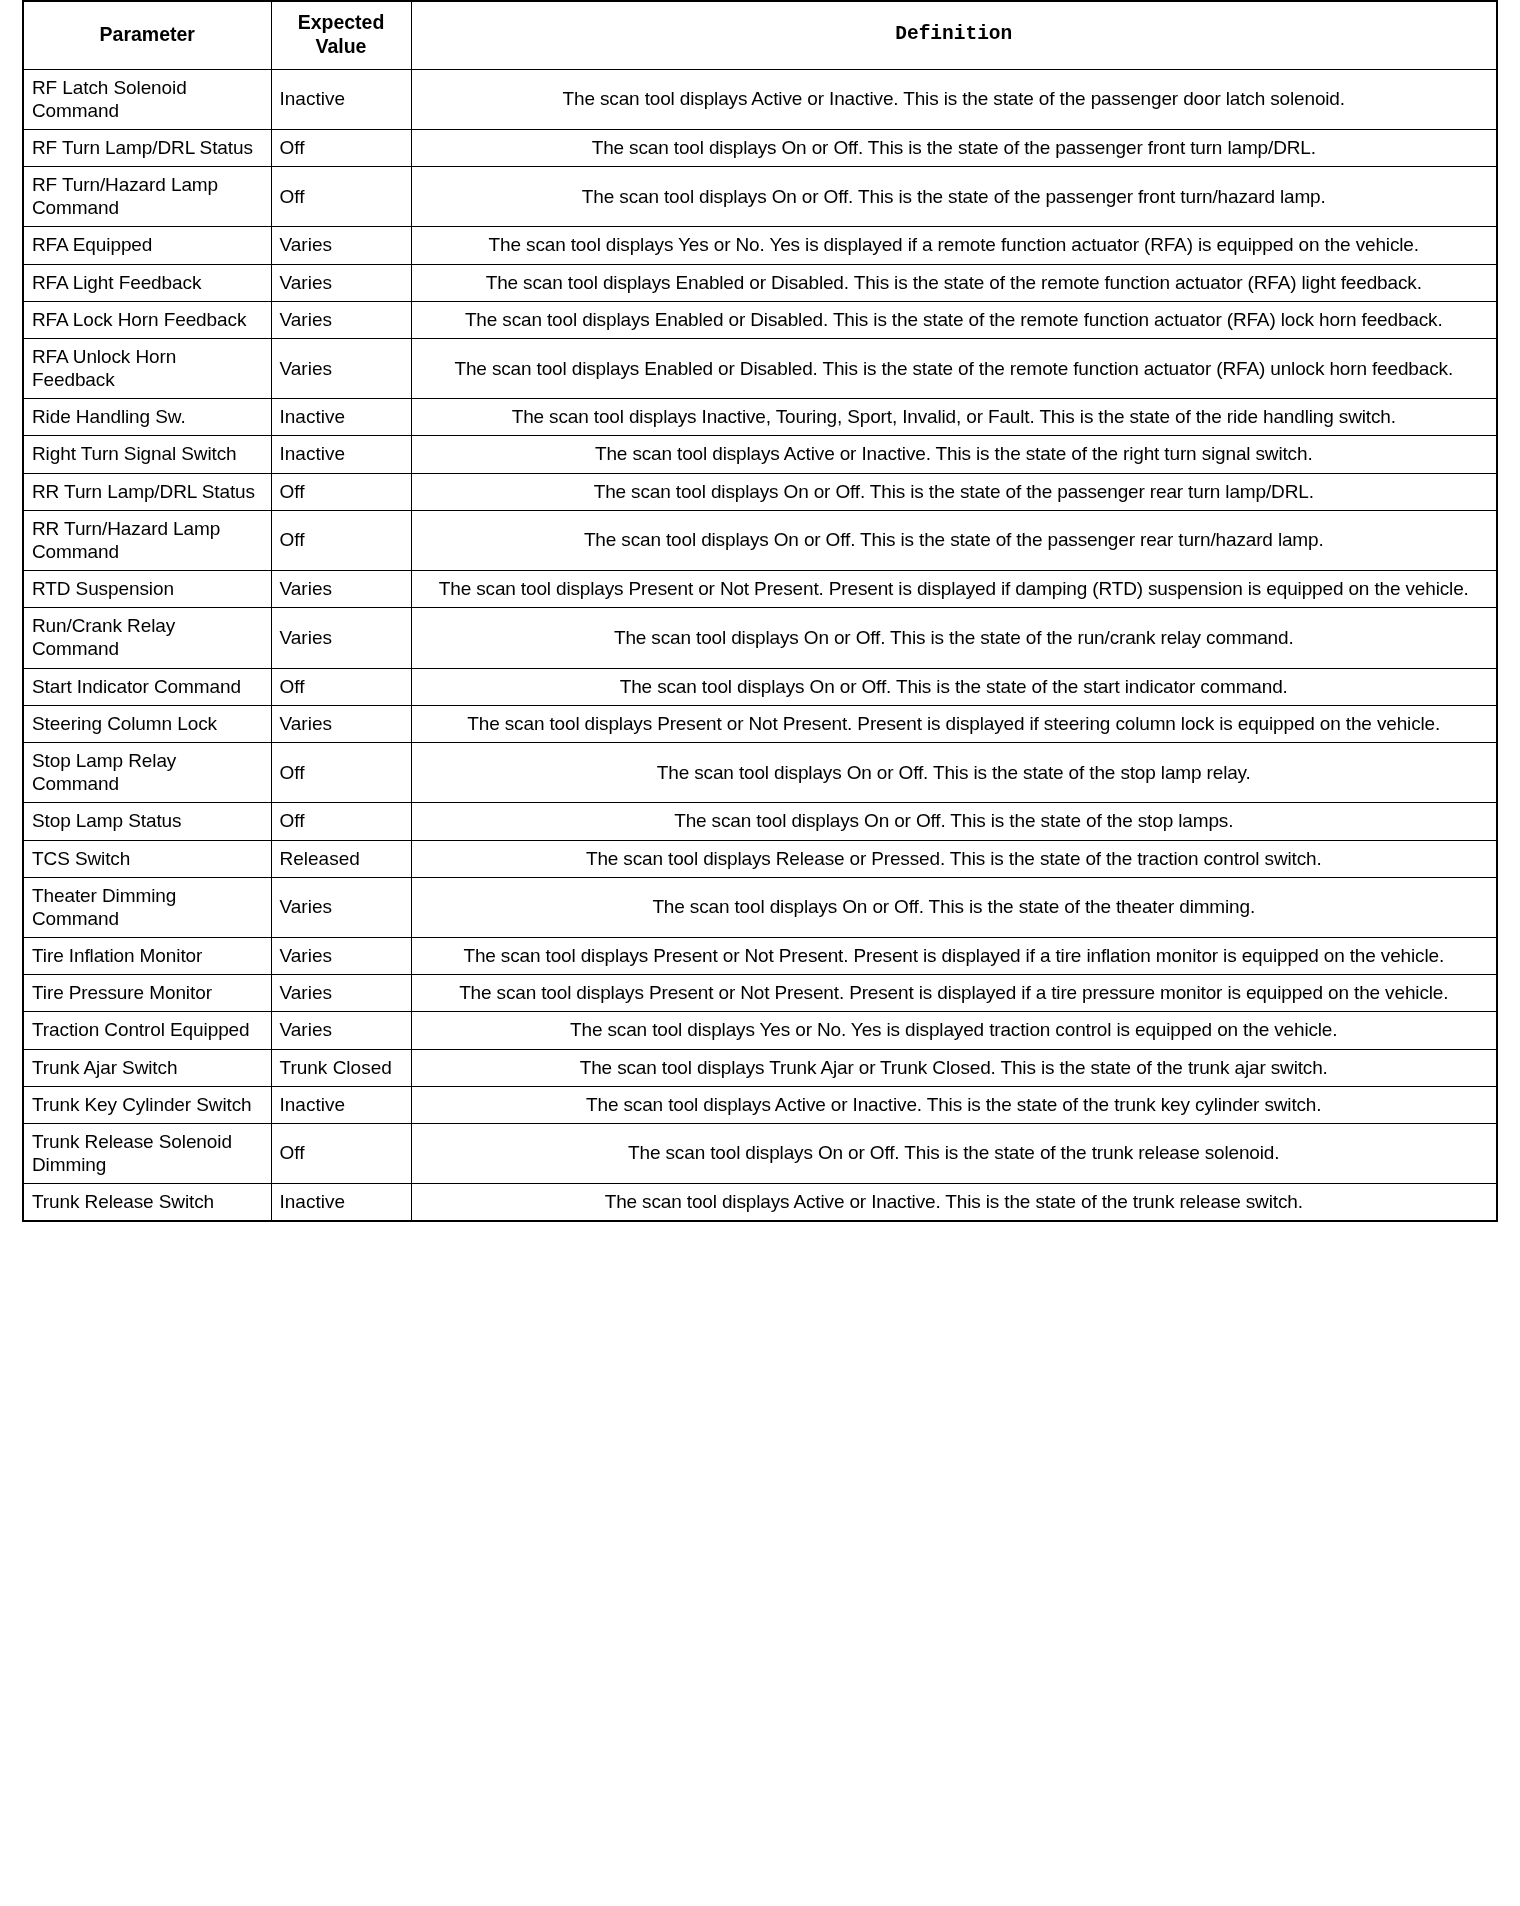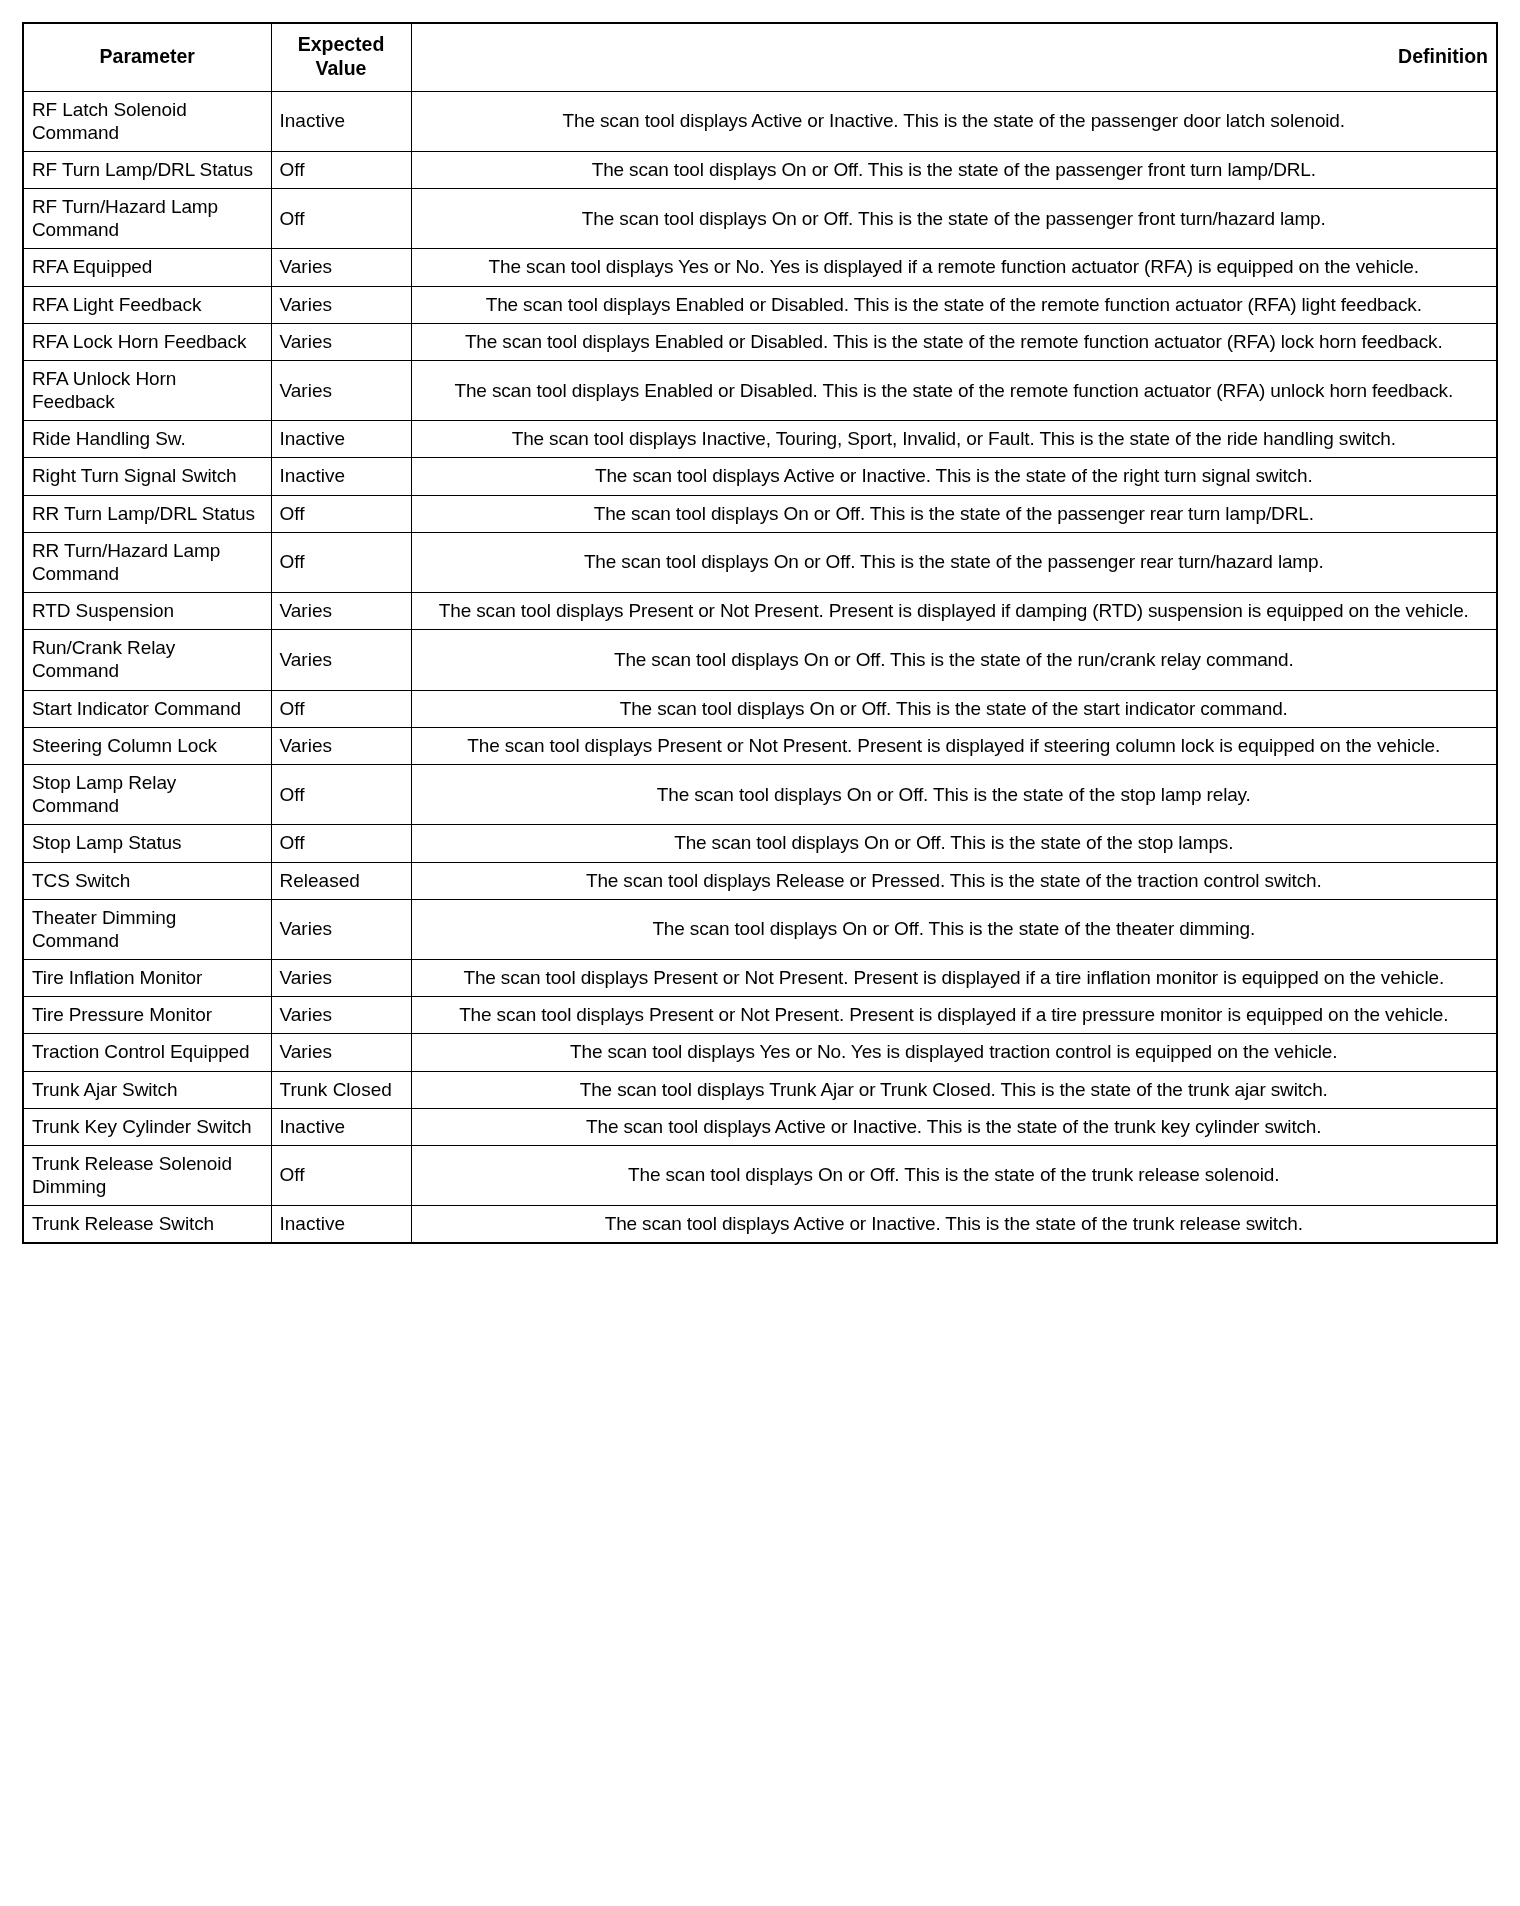--- a/index.html
+++ b/index.html
@@ -9,21 +9,21 @@
   }
   body {
     width: 1520px;
     font-family: "Liberation Sans", sans-serif;
     color: #000000;
   }
   .page {
     width: 1520px;
     min-height: 1906px;
     box-sizing: border-box;
-    padding: 22px 22px 10px 22px;
+    padding: 0 22px 10px 22px;
     background: #ffffff;
   }
   table.param-table {
     border-collapse: collapse;
     width: 1474px;
     table-layout: fixed;
     border: 2px solid #000;
   }
   table.param-table col.c-param { width: 248px; }
   table.param-table col.c-value { width: 140px; }
@@ -38,21 +38,22 @@
     line-height: 1.22;
   }
   table.param-table thead th {
     text-align: center;
     font-weight: bold;
     font-size: 19.5px;
     padding-top: 9px;
     padding-bottom: 10px;
   }
   table.param-table thead th.def-head {
-    text-align: right;
+    text-align: center;
+    font-family: Liberation Mono, monospace;
   }
   td.param-cell {
     font-size: 19px;
     letter-spacing: -0.1px;
     margin-left: 24px;
   }
   td.value-cell {
     font-size: 19px;
   }
   td.def-cell {

